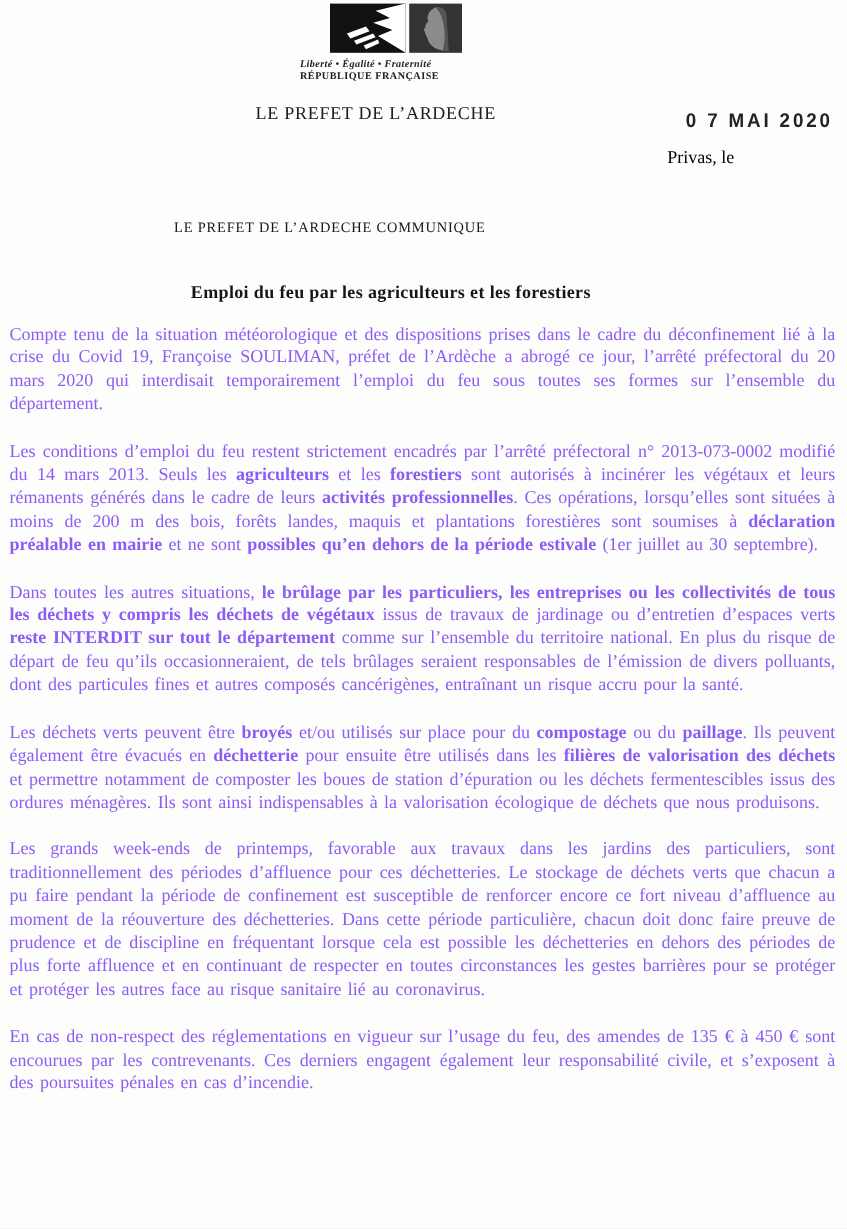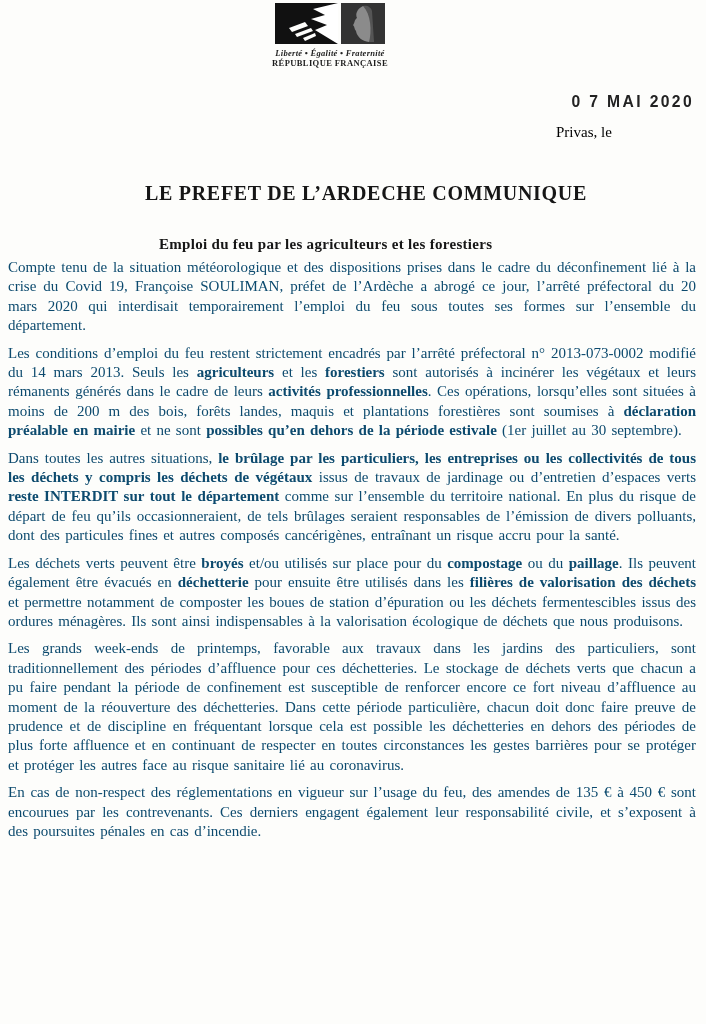--- a/index.html
+++ b/index.html
@@ -6,21 +6,21 @@
   .page{
     position:relative;
     width:706px;height:1024px;
     margin:0 auto;
     background:#fdfdfb;
     overflow:hidden;
     font-family:"Liberation Serif","DejaVu Serif",serif;
     color:#1a1a1a;
   }
   
-  .logo-wrap{position:absolute;left:250px;top:2px;width:160px;text-align:center;}
+  .logo-wrap{position:absolute;left:250px;top:2px;width:160px;}
   .logo-svg{display:block;margin:0 auto;}
   .motto{
     margin-top:2px;
     font-size:8.5px;font-weight:bold;font-style:italic;
     letter-spacing:.3px;color:#222;
   }
   .republic{
     font-size:8.5px;font-weight:bold;letter-spacing:.4px;color:#1d1d1d;
   }
   .sender{
@@ -34,35 +34,35 @@
     color:#222;white-space:nowrap;
     transform:scaleX(.95);transform-origin:right top;
   }
   .place{
     position:absolute;left:556px;top:124px;
     font-size:15px;color:#000000;
   }
   
   .title-main{
     position:absolute;left:145px;top:182px;margin:0;
-    font-size:20px;font-weight:bold;letter-spacing:.7px;color:#161616;
+    font-size:12px;font-weight:normal;letter-spacing:.7px;color:#161616;
   }
   .title-subject{
     position:absolute;left:143px;top:220px;margin:16px;
     font-size:15px;font-weight:bold;letter-spacing:.3px;color:#161616;
   }
   
   .body-block{
     position:absolute;left:8px;top:250px;width:688px;
   }
   .para{
-    margin:8px 0 0 0;
+    margin:20px 0 0 0;
     font-size:15px;line-height:19.4px;
     text-align:justify;text-justify:inter-word;
-    word-spacing:1.5px;color:#0c4a6e;
+    word-spacing:1.5px;color:#8b5cf6;
   }
   .para .b{font-weight:bold;}
   .para.gap-before{margin-top:38px;}
 </style>
 </head>
 <body>
 
 <div class="page">
 
   <div class="logo-wrap">
@@ -75,20 +75,21 @@
       <path d="M28,36 L40,31 L41,34 L30,39 Z" fill="#fdfdfb"></path>
 
       <rect x="66" y="1" width="44" height="41" fill="#333333"></rect>
       <path d="M88,4 C82,7 80,12 82,16 C79,18 80,21 78,23 C80,25 79,27 81,29 C82,35 87,39 94,40 L99,40 C95,33 97,24 96,18 C95,11 93,6 90,4 Z" fill="#8b8b8b"></path>
       <path d="M88,4 C92,3 96,5 97,9 L99,40 L94,40 C97,30 96,12 88,4 Z" fill="#555555"></path>
     </svg>
     <div class="motto">Liberté • Égalité • Fraternité</div>
     <div class="republic">RÉPUBLIQUE FRANÇAISE</div>
   </div>
 
+  <div class="sender">LE PREFET DE L’ARDECHE</div>
   <div class="stamp">0 7 MAI 2020</div>
   <div class="place">Privas, le</div>
 
   <h1 class="title-main">LE PREFET DE L’ARDECHE COMMUNIQUE</h1>
   <h2 class="title-subject">Emploi du feu par les agriculteurs et les forestiers</h2>
 
   <section class="body-block">
       <p class="para"><span>Compte tenu de la situation météorologique et des dispositions prises dans le cadre du déconfinement lié à la crise du Covid 19, Françoise SOULIMAN, préfet de l’Ardèche a abrogé ce jour, l’arrêté préfectoral du 20 mars 2020 qui interdisait temporairement l’emploi du feu sous toutes ses formes sur l’ensemble du département.</span></p>
       <p class="para"><span>Les conditions d’emploi du feu restent strictement encadrés par l’arrêté préfectoral n° 2013-073-0002 modifié du 14 mars 2013. Seuls les </span><span class="b">agriculteurs</span><span> et les </span><span class="b">forestiers</span><span> sont autorisés à incinérer les végétaux et leurs rémanents générés dans le cadre de leurs </span><span class="b">activités professionnelles</span><span>. Ces opérations, lorsqu’elles sont situées à moins de 200 m des bois, forêts landes, maquis et plantations forestières sont soumises à </span><span class="b">déclaration préalable en mairie</span><span> et ne sont </span><span class="b">possibles qu’en dehors de la période estivale</span><span> (1er juillet au 30 septembre).</span></p>
       <p class="para"><span>Dans toutes les autres situations, </span><span class="b">le brûlage par les particuliers, les entreprises ou les collectivités de tous les déchets y compris les déchets de végétaux</span><span> issus de travaux de jardinage ou d’entretien d’espaces verts </span><span class="b">reste INTERDIT sur tout le département</span><span> comme sur l’ensemble du territoire national. En plus du risque de départ de feu qu’ils occasionneraient, de tels brûlages seraient responsables de l’émission de divers polluants, dont des particules fines et autres composés cancérigènes, entraînant un risque accru pour la santé.</span></p>

